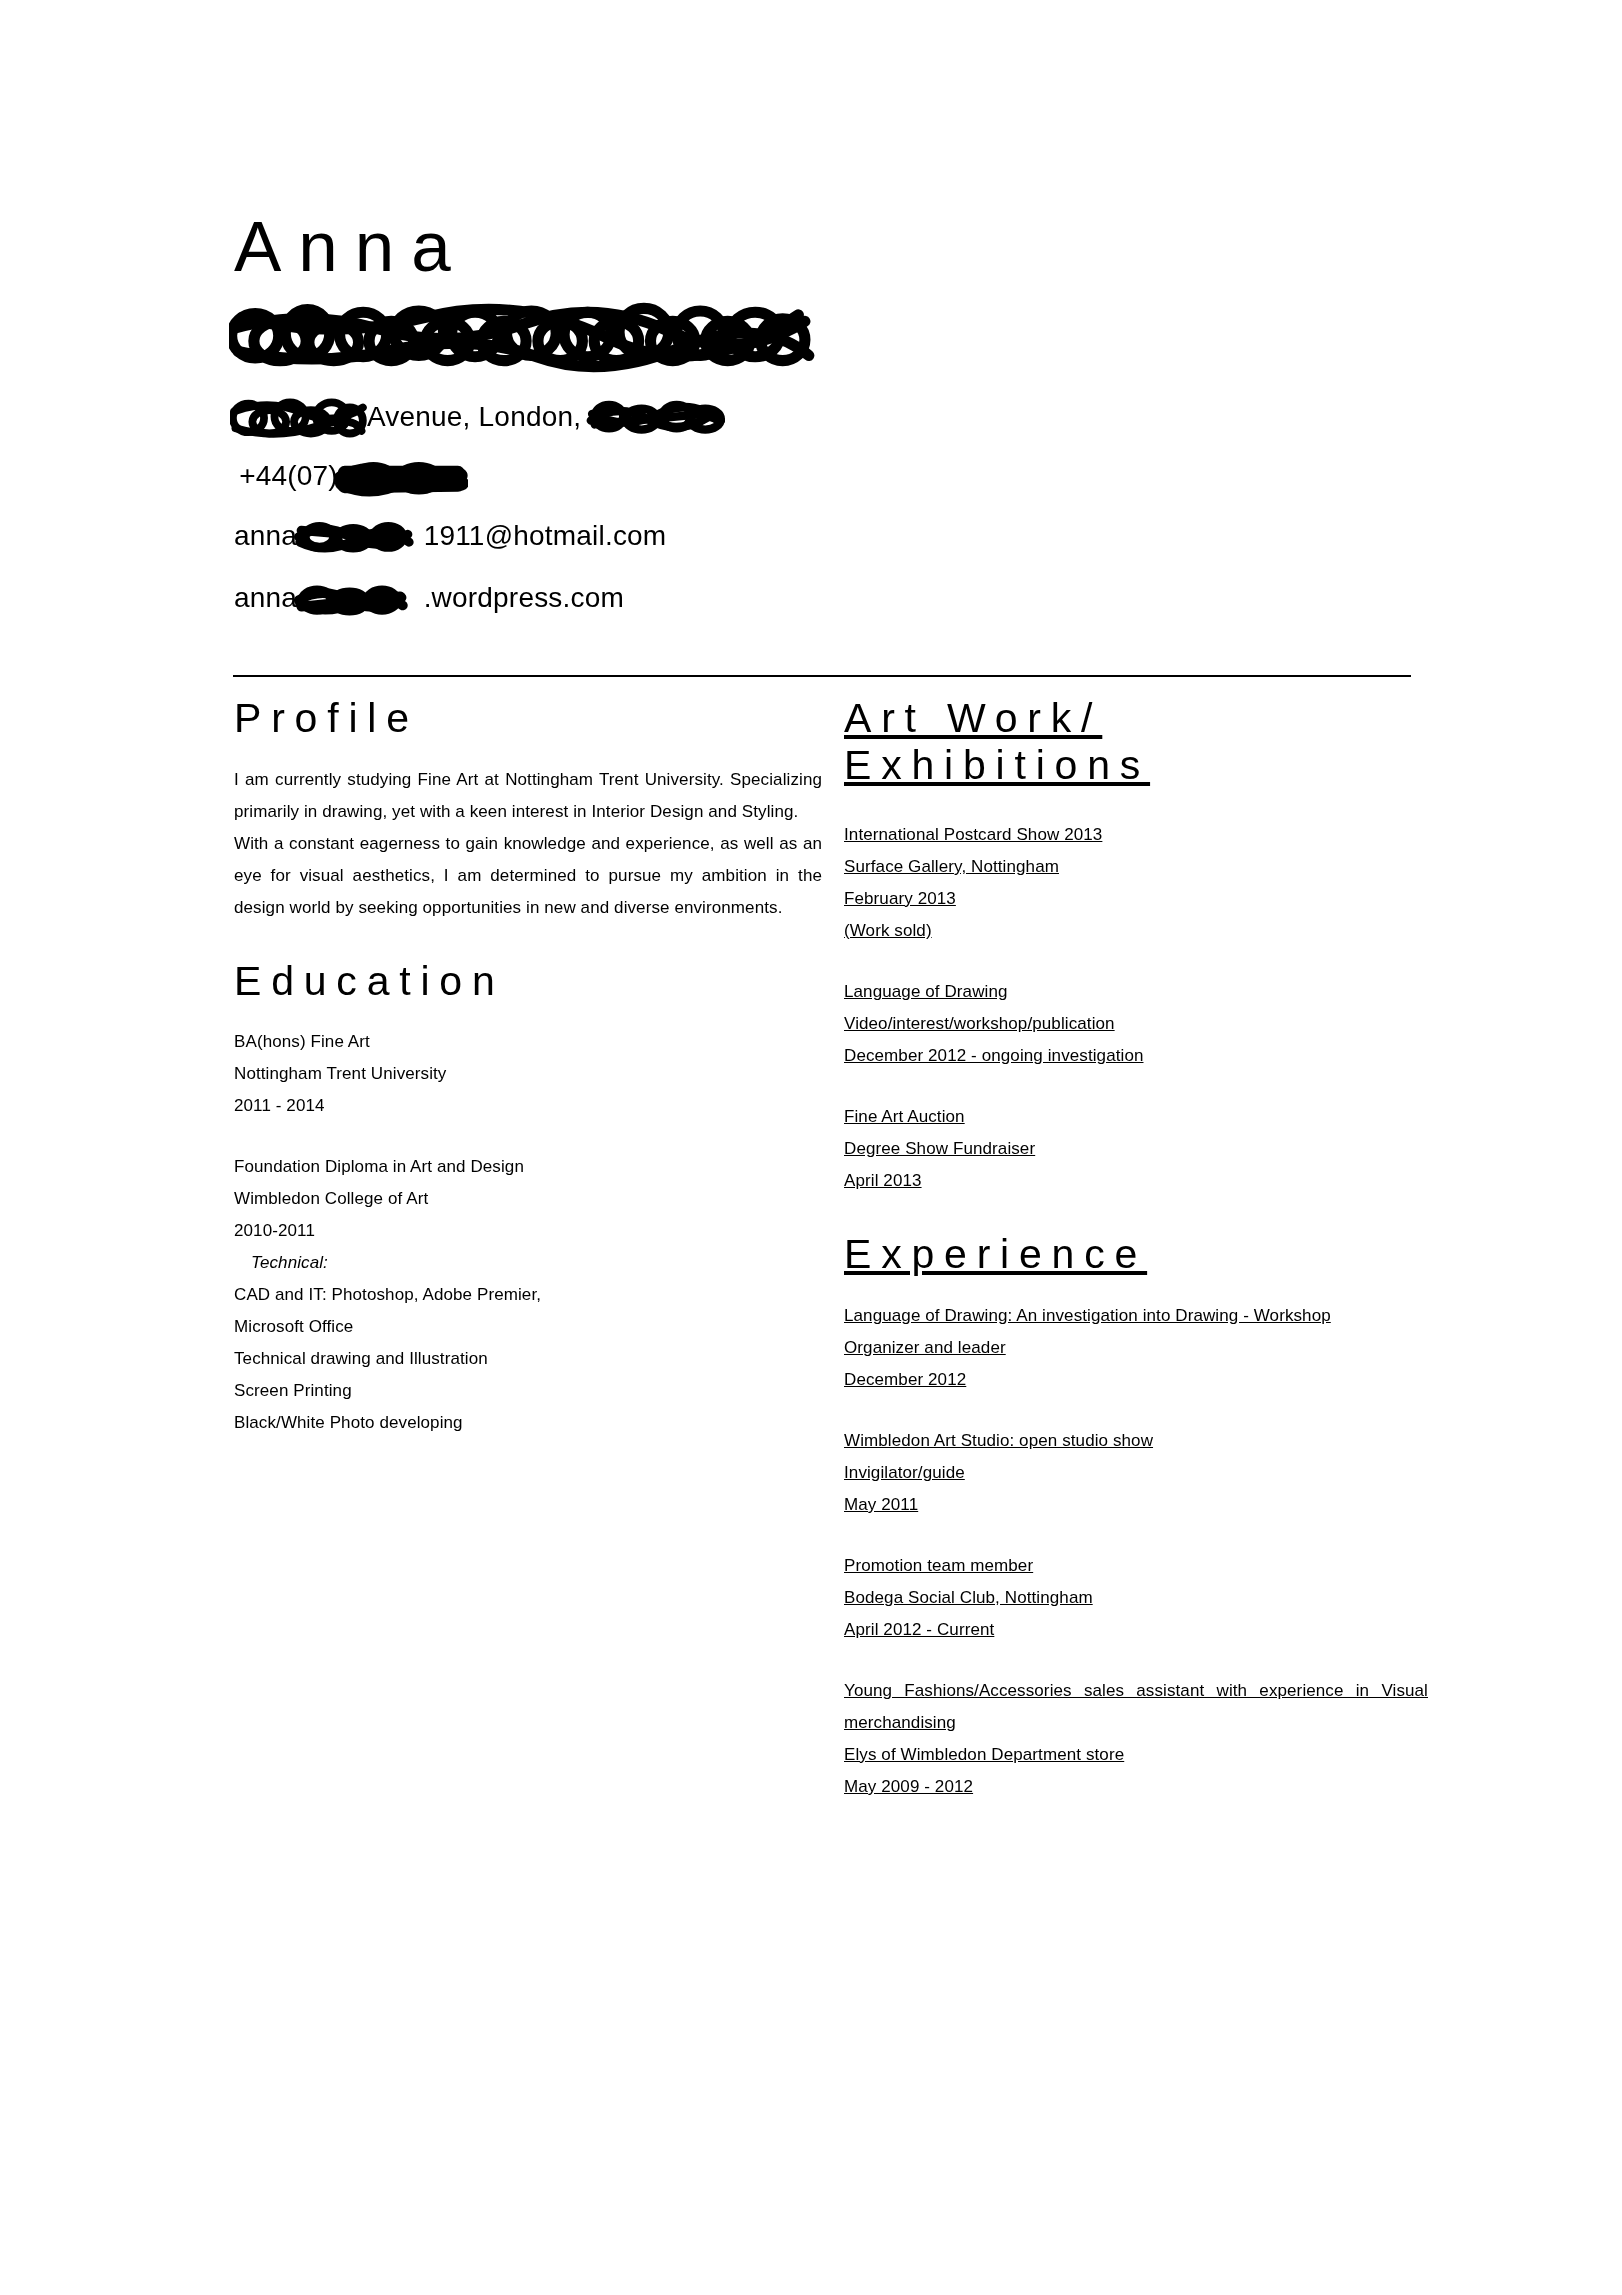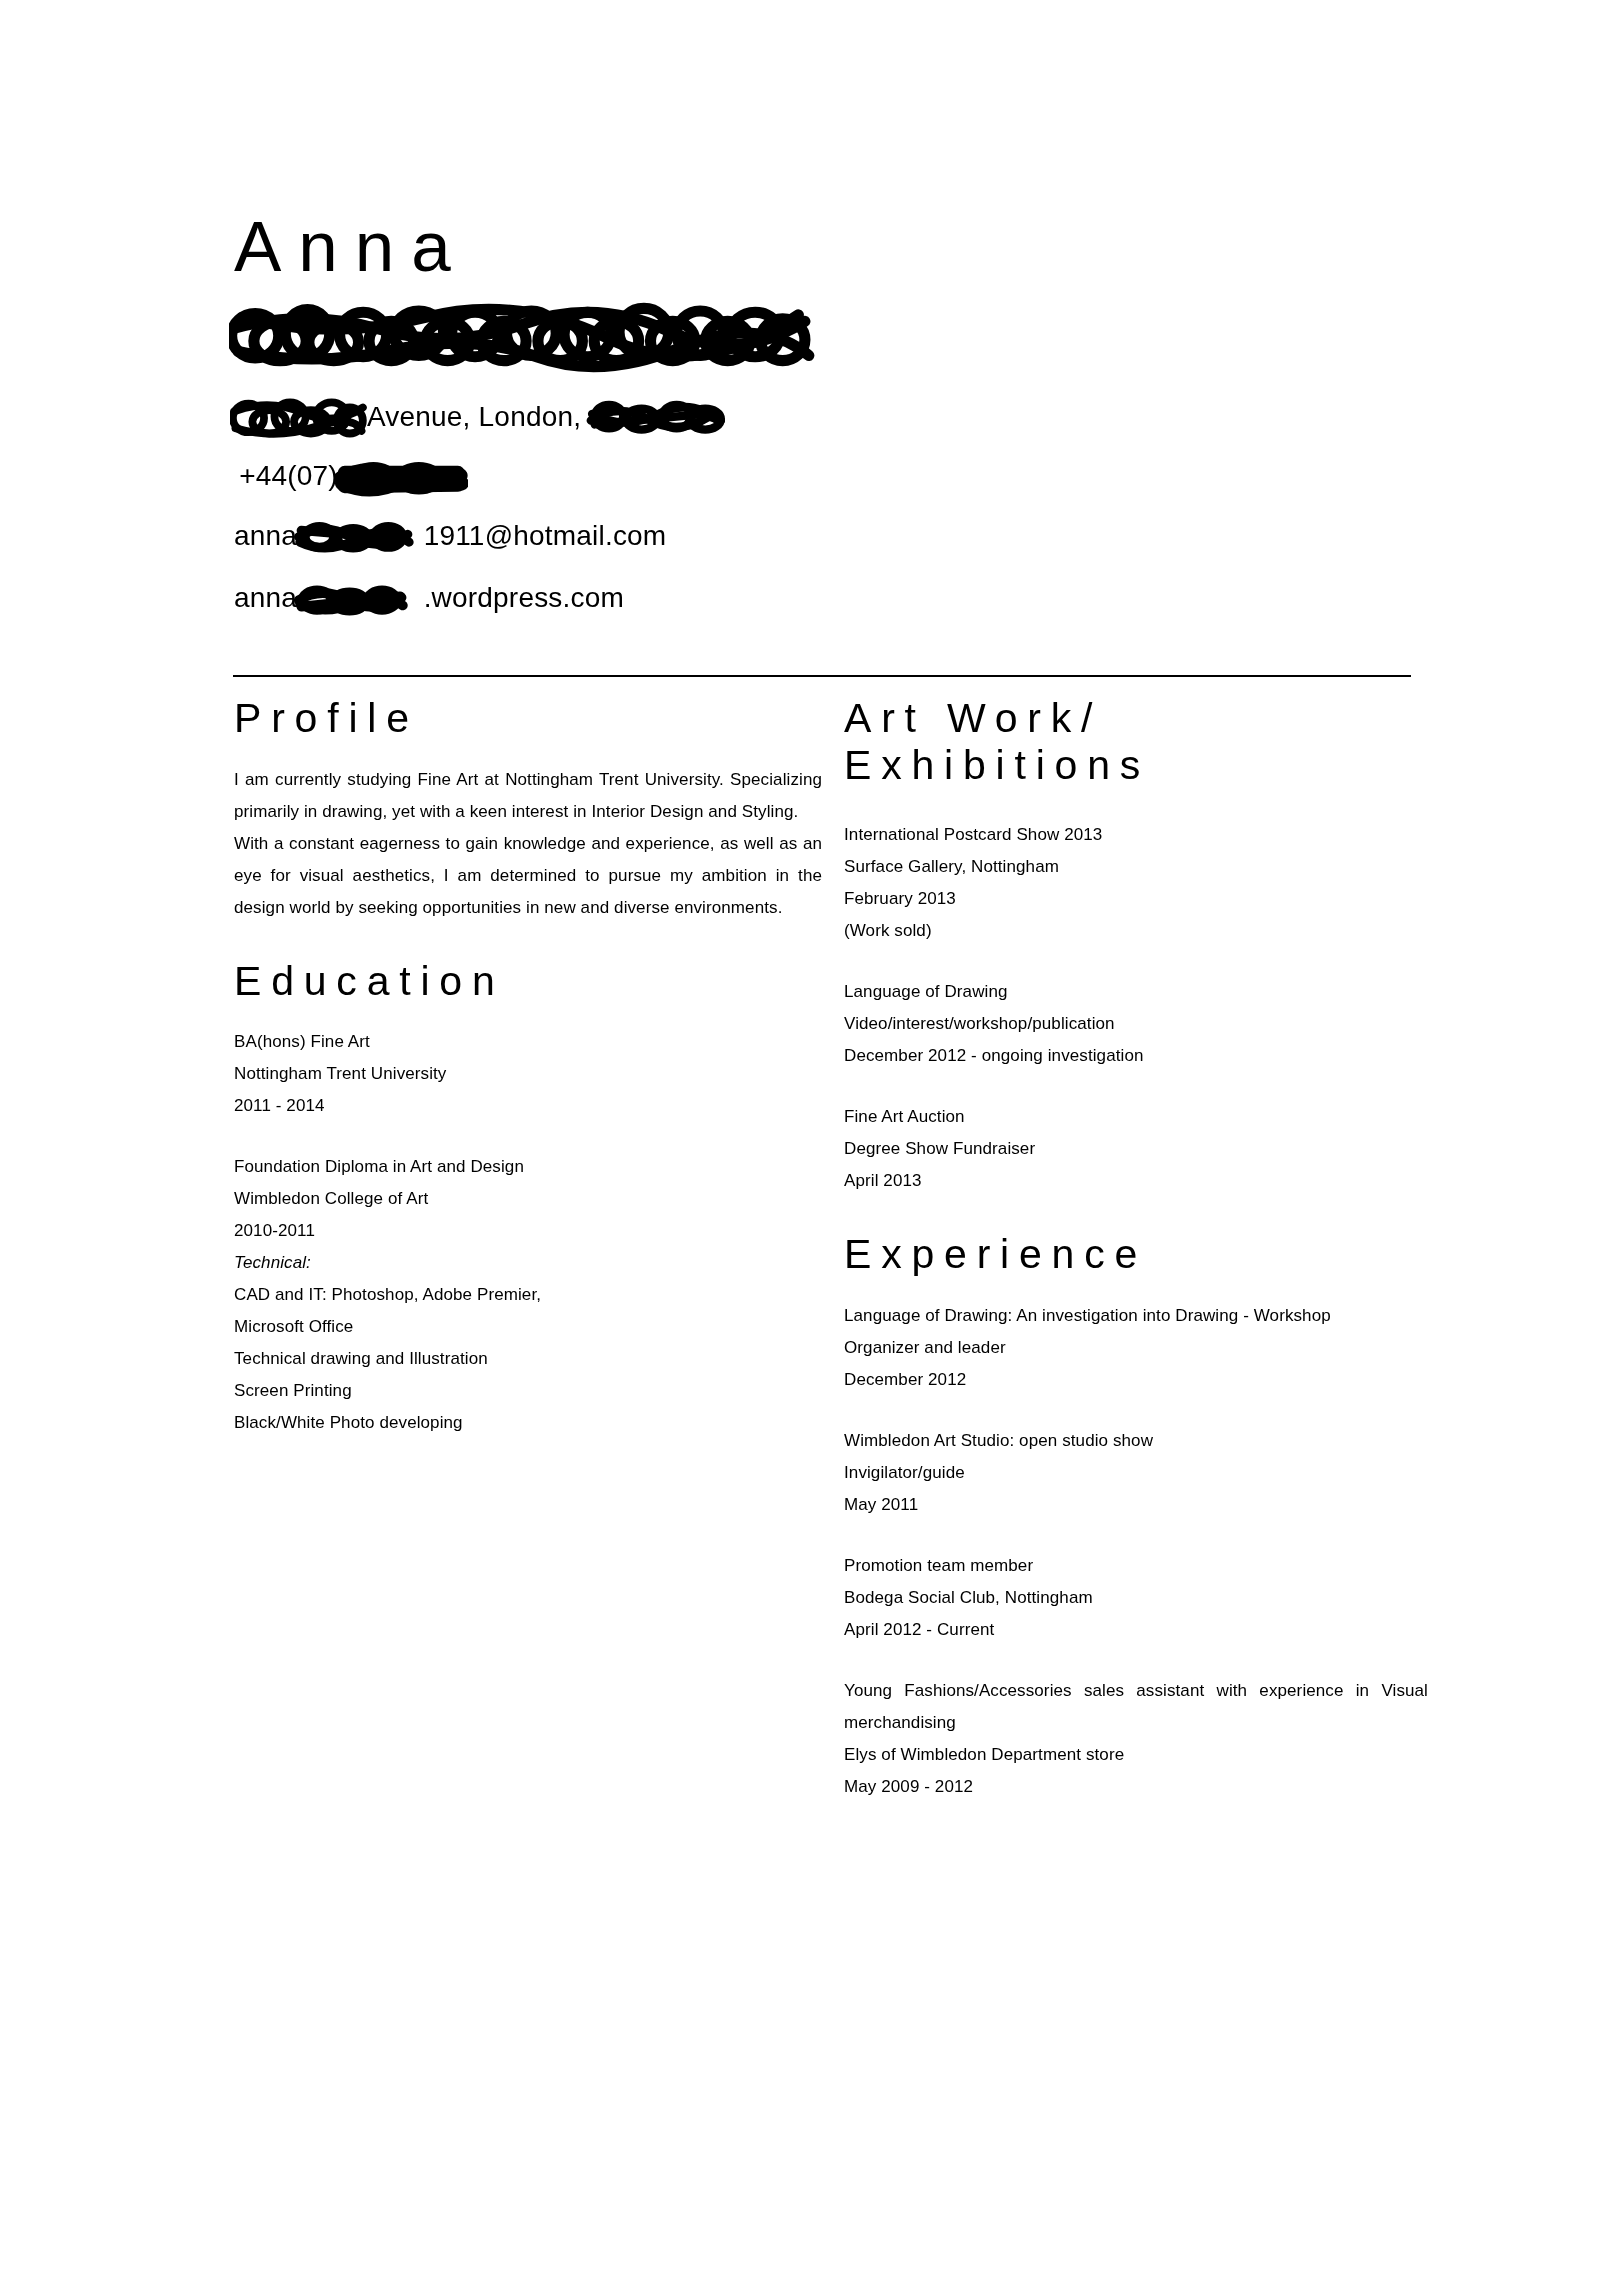--- a/index.html
+++ b/index.html
@@ -84,39 +84,39 @@
     height: 2px;
     background: #000000;
   }
 
   
   .col {
     position: absolute;
     top: 695px;
   }
   .col-left  { left: 234px;  width: 588px; }
-  .col-right { left: 844px; width: 584px; }
+  .col-right { left: 844px; width: 584px; text-decoration: underline; }
 
   .sec-head {
     font-size: 41px;
     line-height: 47px;
     letter-spacing: 9.8px;
     font-weight: 400;
     white-space: nowrap;
   }
 
   .body-txt {
     font-size: 17px;
     line-height: 32px;
     letter-spacing: 0.1px;
   }
   .just { text-align: justify; }
   .just-wide { text-align: justify; }
 
-  .italic-label { font-style: italic; }
+  .italic-label { font-style: italic; margin-left: 17px; }
   .gap-sm { height: 29px; }
 
   .h-profile   { margin: 0 0 22px 0; }
   .h-education { margin: 34px 0 21px 0; }
   .h-skills    { margin: 37px 0 22px 0; }
   .h-artwork   { margin: 0 0 30px 0; }
   .h-exper     { margin: 34px 0 22px 0; }
 </style>
 </head>
 <body>

